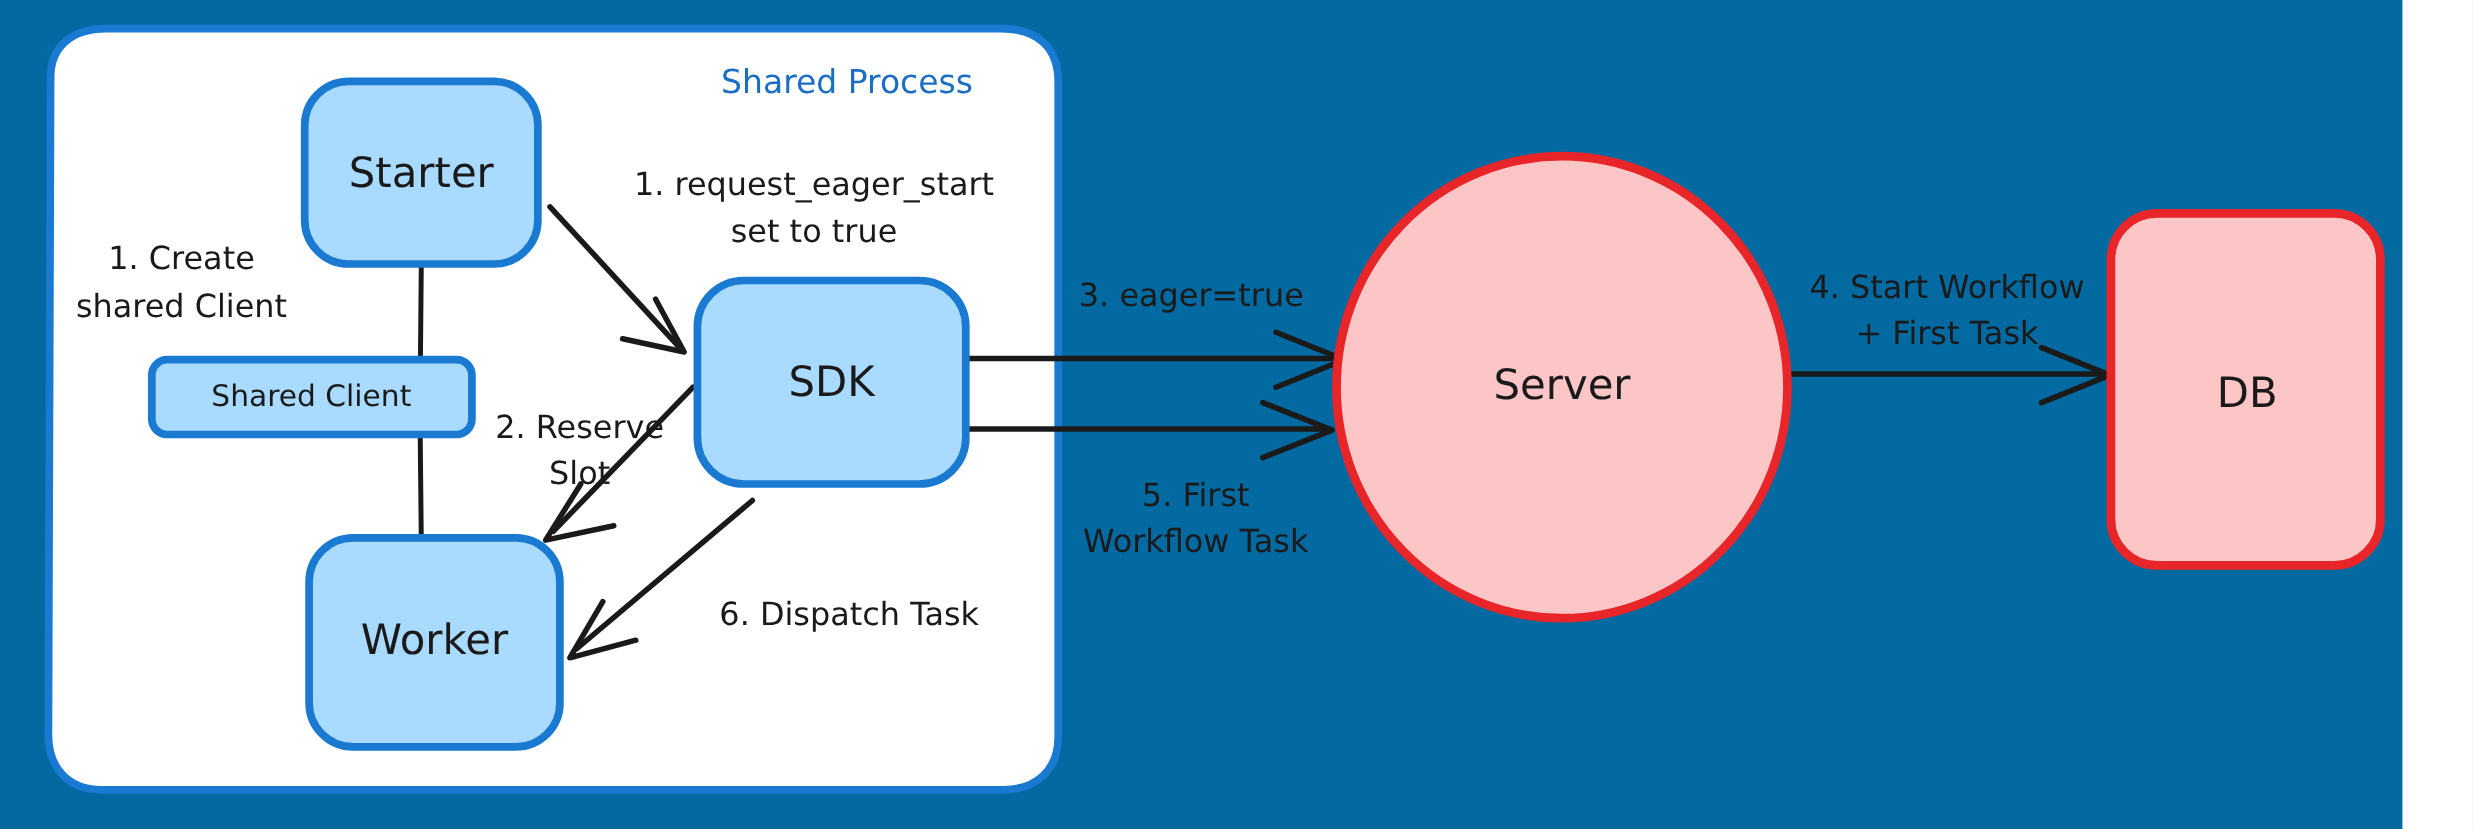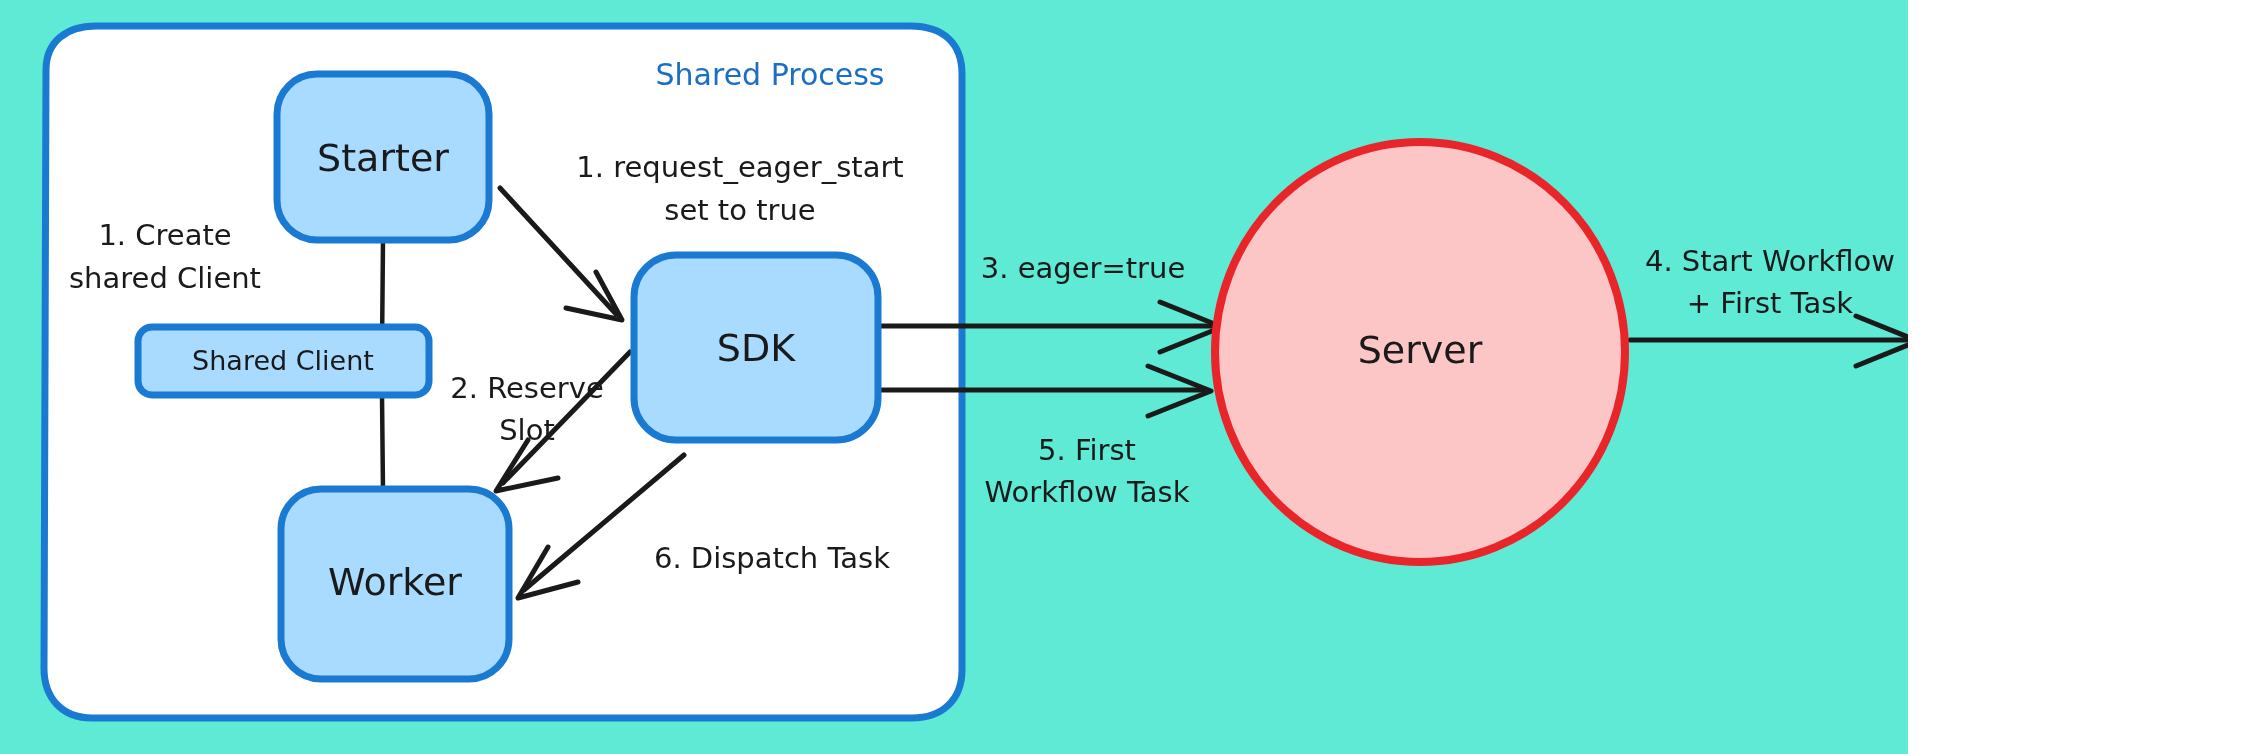--- a/index.html
+++ b/index.html
@@ -6,23 +6,23 @@
   html, body {
     margin: 0;
     padding: 0;
     background: #ffffff;
   }
   body {
     font-family: "DejaVu Sans", sans-serif;
   }
   #canvas {
     position: relative;
-    width: 1908px;
+    width: 2184px;
     height: 754px;
-    background: #5eead4;
+    background: #0369a1;
     overflow: hidden;
   }
   #diagram-svg {
     position: absolute;
     left: 0;
     top: 0;
     width: 2248px;
     height: 754px;
   }
   .node-label {

